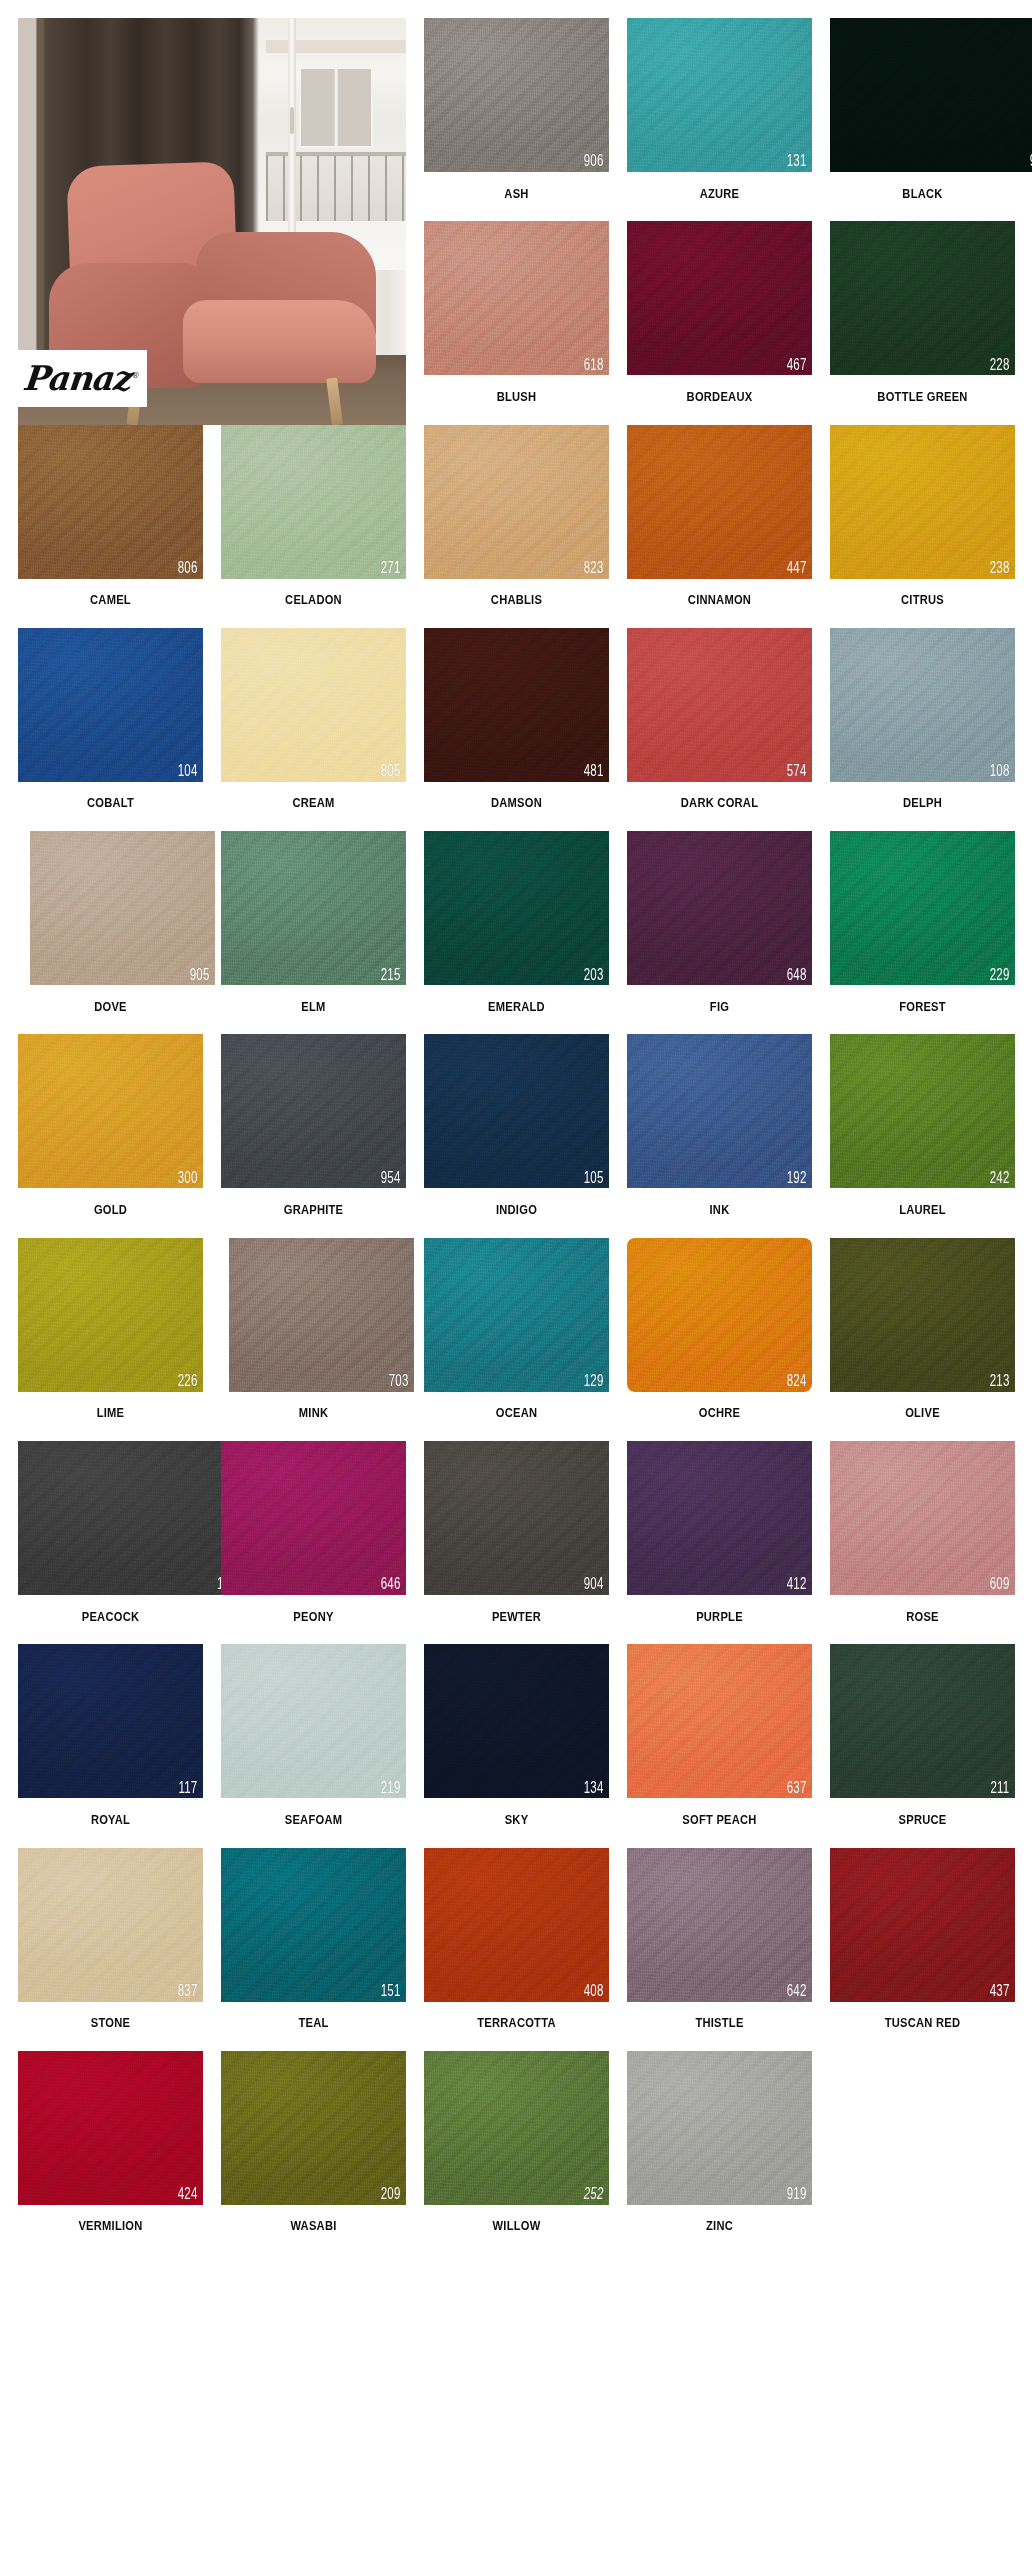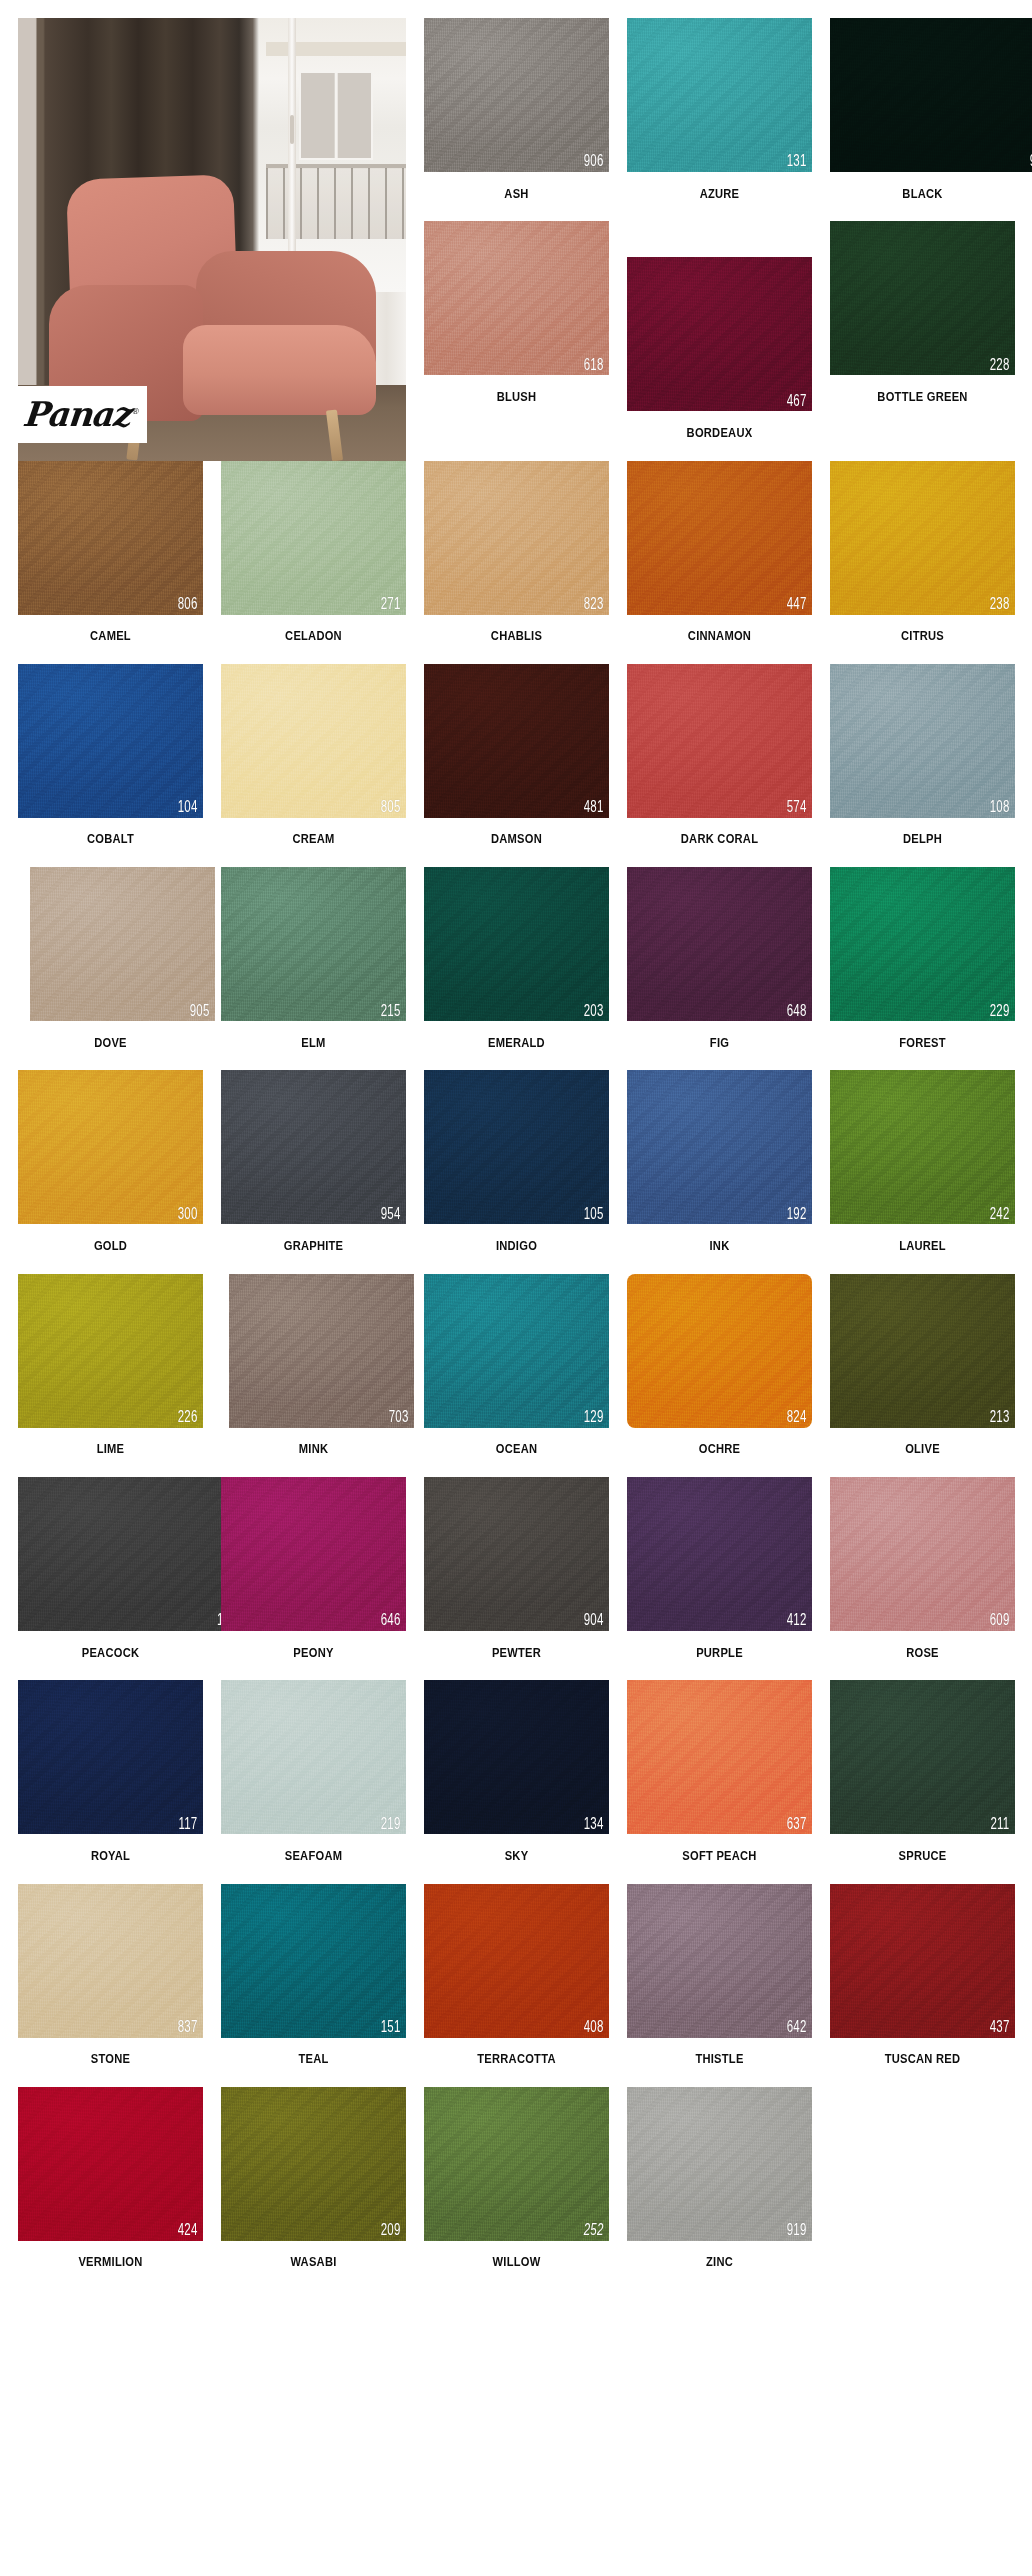--- a/index.html
+++ b/index.html
@@ -273,21 +273,21 @@
         <div class="name">BLACK</div>
       </div>
       <div class="cell">
         <div class="swatch" style="background: rgb(199, 142, 124);">
           <div class="tex"></div>
           <div class="code">618</div>
         </div>
         <div class="name">BLUSH</div>
       </div>
       <div class="cell">
-        <div class="swatch" style="background: rgb(108, 15, 44); margin-top: 36px;">
+        <div class="swatch" style="background: rgb(108, 15, 44);">
           <div class="tex"></div>
           <div class="code">467</div>
         </div>
         <div class="name">BORDEAUX</div>
       </div>
       <div class="cell">
         <div class="swatch" style="background: rgb(29, 60, 35);">
           <div class="tex"></div>
           <div class="code">228</div>
         </div>

